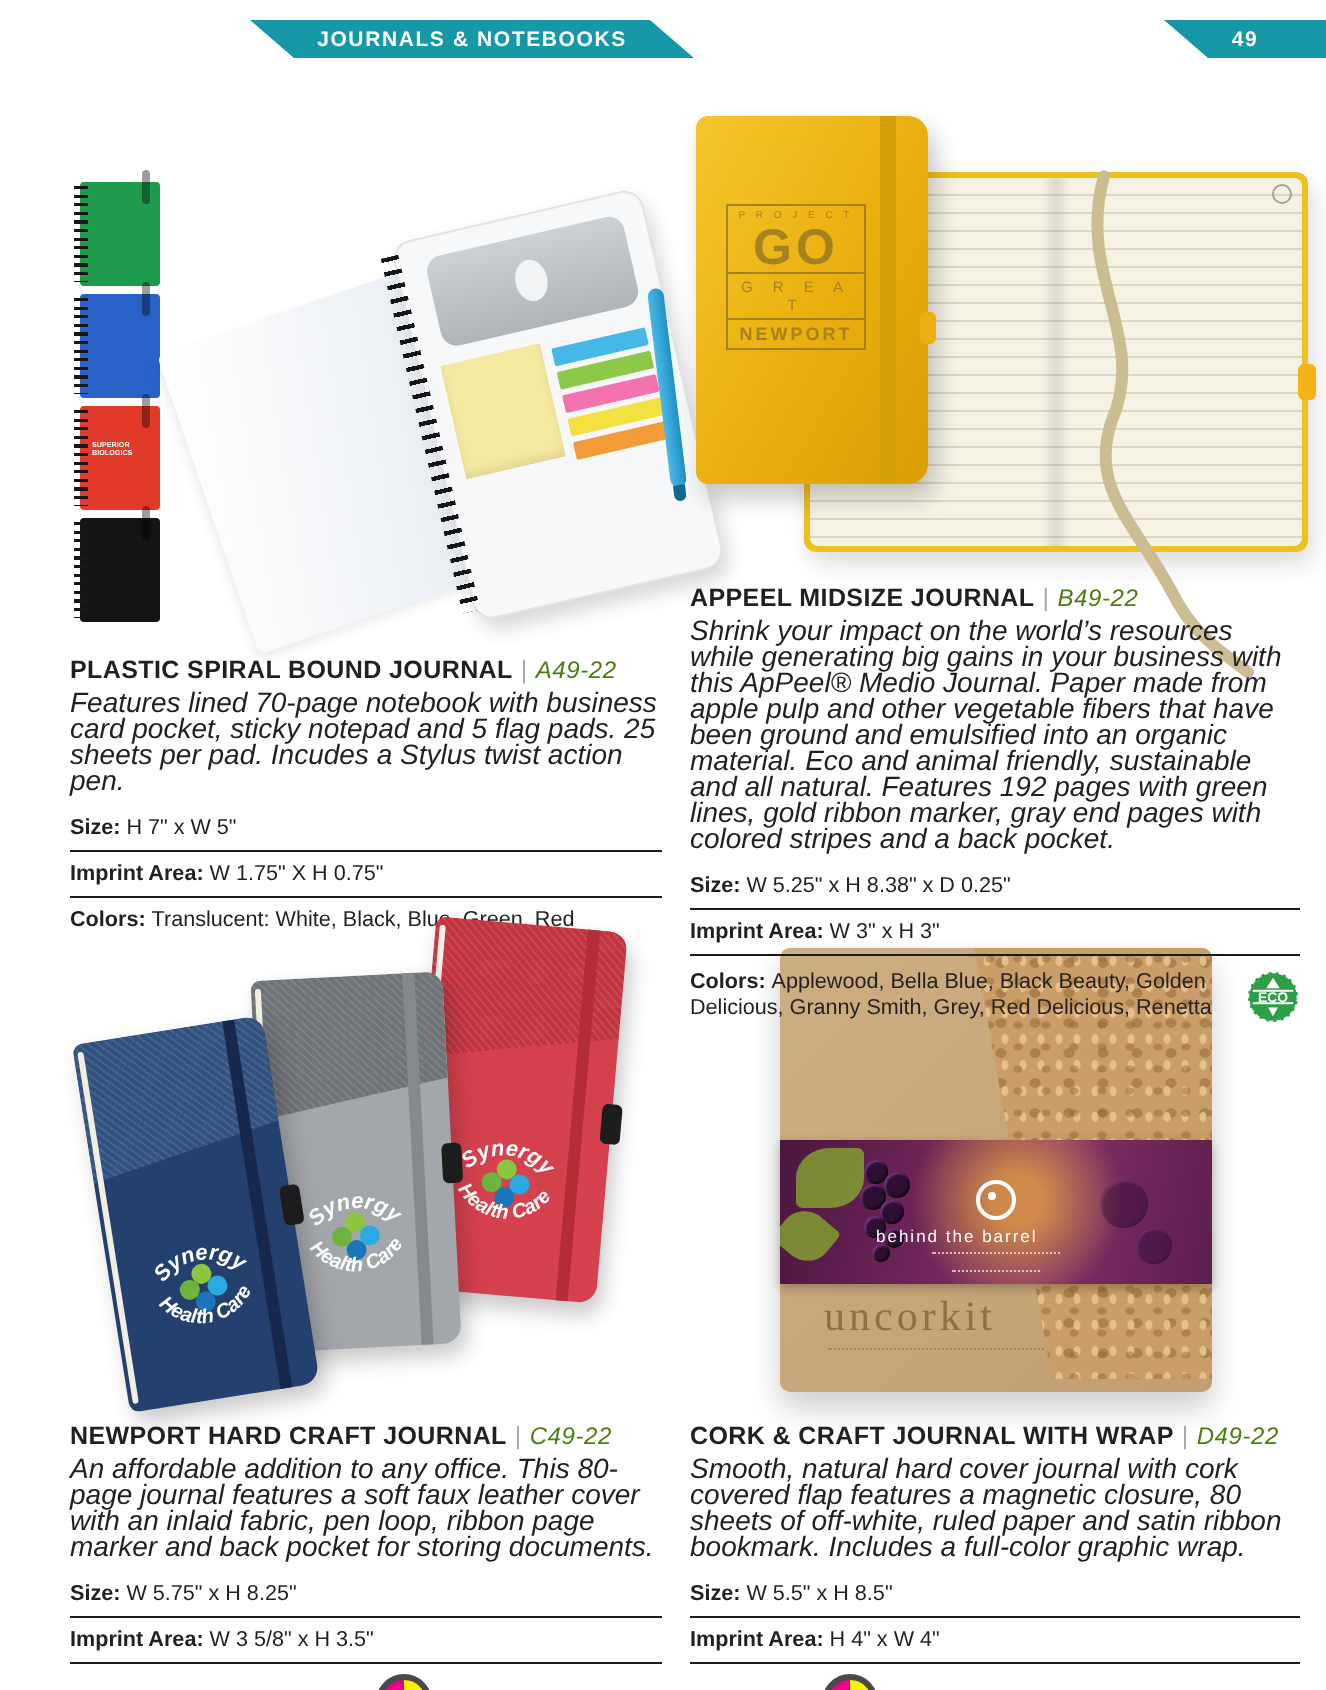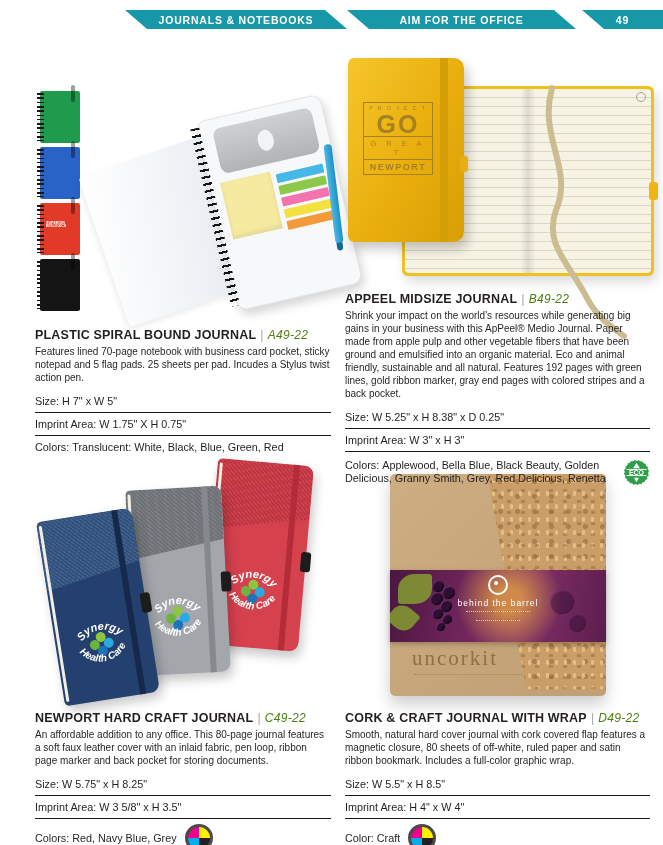--- a/index.html
+++ b/index.html
@@ -15,24 +15,24 @@
   .hbar.right-cut{clip-path:polygon(0 0,100% 0,100% 100%,22px 100%);}
   #hbar1{left:125px;width:222px;}
   #hbar2{left:347px;width:229px;}
   #hbar3{left:582px;width:81px;}
 
   
   .pinfo{position:absolute;}
   .ptitle{margin:0 0 3px 0;font-size:12.5px;font-weight:bold;letter-spacing:.2px;white-space:nowrap;}
   .ptitle .sep{color:#a7a9ac;font-weight:normal;margin:0 4px;}
   .ptitle .code{color:#4d7c0f;font-style:italic;font-weight:normal;font-size:12px;letter-spacing:.3px;}
-  .pdesc{margin:0 0 8px 0;font-size:10px;line-height:13px;}
+  .pdesc{margin:0 0 8px 0;font-size:14px;line-height:13px;font-style:italic;}
   .spec{font-size:10.8px;padding:3px 0 5px 0;}
   .spec.rule{border-bottom:1.4px solid #1a1a1a;margin-bottom:2px;}
-  .spec b{font-weight:normal;margin-right:3px;text-align:center;}
+  .spec b{font-weight:bold;margin-right:3px;text-align:center;}
   .colors-row{display:flex;align-items:center;gap:8px;}
   .colors-row .ctext{flex:1;line-height:13px;}
 
   
   .cmyk-icon{width:22px;height:22px;border-radius:50%;border:3px solid #4a4a4d;flex:0 0 auto;
      background:conic-gradient(#FFF200 0 25%, #231F20 0 50%, #00AEEF 0 75%, #EC008C 0 100%);}
   .eco-icon{width:27px;height:27px;flex:0 0 auto;align-self:flex-start;margin-top:2px;}
 
   
   .photo{position:absolute;}
@@ -101,39 +101,36 @@
      background-image:radial-gradient(rgba(148,98,44,.45) 2px,transparent 2.6px),
        radial-gradient(rgba(230,196,140,.9) 1.5px,transparent 2px),
        radial-gradient(rgba(118,74,30,.35) 2.5px,transparent 3px);
      background-size:14px 11px,9px 13px,17px 15px;}
   .ck-wrap{position:absolute;left:0px;top:96px;width:216px;height:72px;overflow:hidden;
      background-image:radial-gradient(circle at 55% 42%,rgba(233,168,64,.75) 0 10%,rgba(233,168,64,0) 42%),
        linear-gradient(100deg,#4A173F 0%,#6B2356 30%,#84306B 60%,#5C1E4C 100%);
      box-shadow:0 2px 5px rgba(0,0,0,.25);}
   .grape{position:absolute;border-radius:50%;background:#2E0E33;box-shadow:inset -1px -1px 1px rgba(0,0,0,.6),inset 1px 1px 1px rgba(130,60,140,.8);}
   .leaf{position:absolute;border-radius:50% 10% 50% 10%;background:rgba(135,165,47,.8);}
-  .ck-brand{position:absolute;left:50%;top:5px;transform:translateX(-50%);text-align:center;color:#fff;width:120px;}
+  .ck-brand{position:absolute;left:50%;top:20px;transform:translateX(-50%);color:#fff;width:120px;}
   .ck-ring{width:16px;height:16px;border:2px solid #fff;border-radius:50%;margin:0 auto 3px;position:relative;}
   .ck-ring:after{content:"";position:absolute;left:4px;top:4px;width:4px;height:4px;border-radius:50%;background:#fff;}
   .ck-brandname{font-size:8.5px;letter-spacing:1px;}
   .ck-tinyline{width:64px;height:0;border-top:1px dotted rgba(255,255,255,.65);margin:3px auto 0;}
   .ck-deboss{position:absolute;left:22px;top:172px;font-family:"Liberation Serif", serif;
      font-size:21px;letter-spacing:2px;color:#8F7046;}
   .ck-debossline2{position:absolute;left:24px;top:200px;width:108px;border-top:1.5px dotted #a58757;}
 </style>
 </head>
 <body>
 
 <div class="page">
 
   <div class="hbar mid-cut" id="hbar1">
     <span>JOURNALS &amp; NOTEBOOKS</span>
-  </div>
-  <div class="hbar mid-cut" id="hbar2">
-    <span>AIM FOR THE OFFICE</span>
   </div>
   <div class="hbar right-cut" id="hbar3">
     <span>49</span>
   </div>
 
   <div class="photo" style="left:30px;top:86px;width:305px;height:246px;">
     <div class="nb" style="top:5px;background:#1F9B4E;">
       <div class="coil"></div>
       <div class="npen"></div>
     </div>

